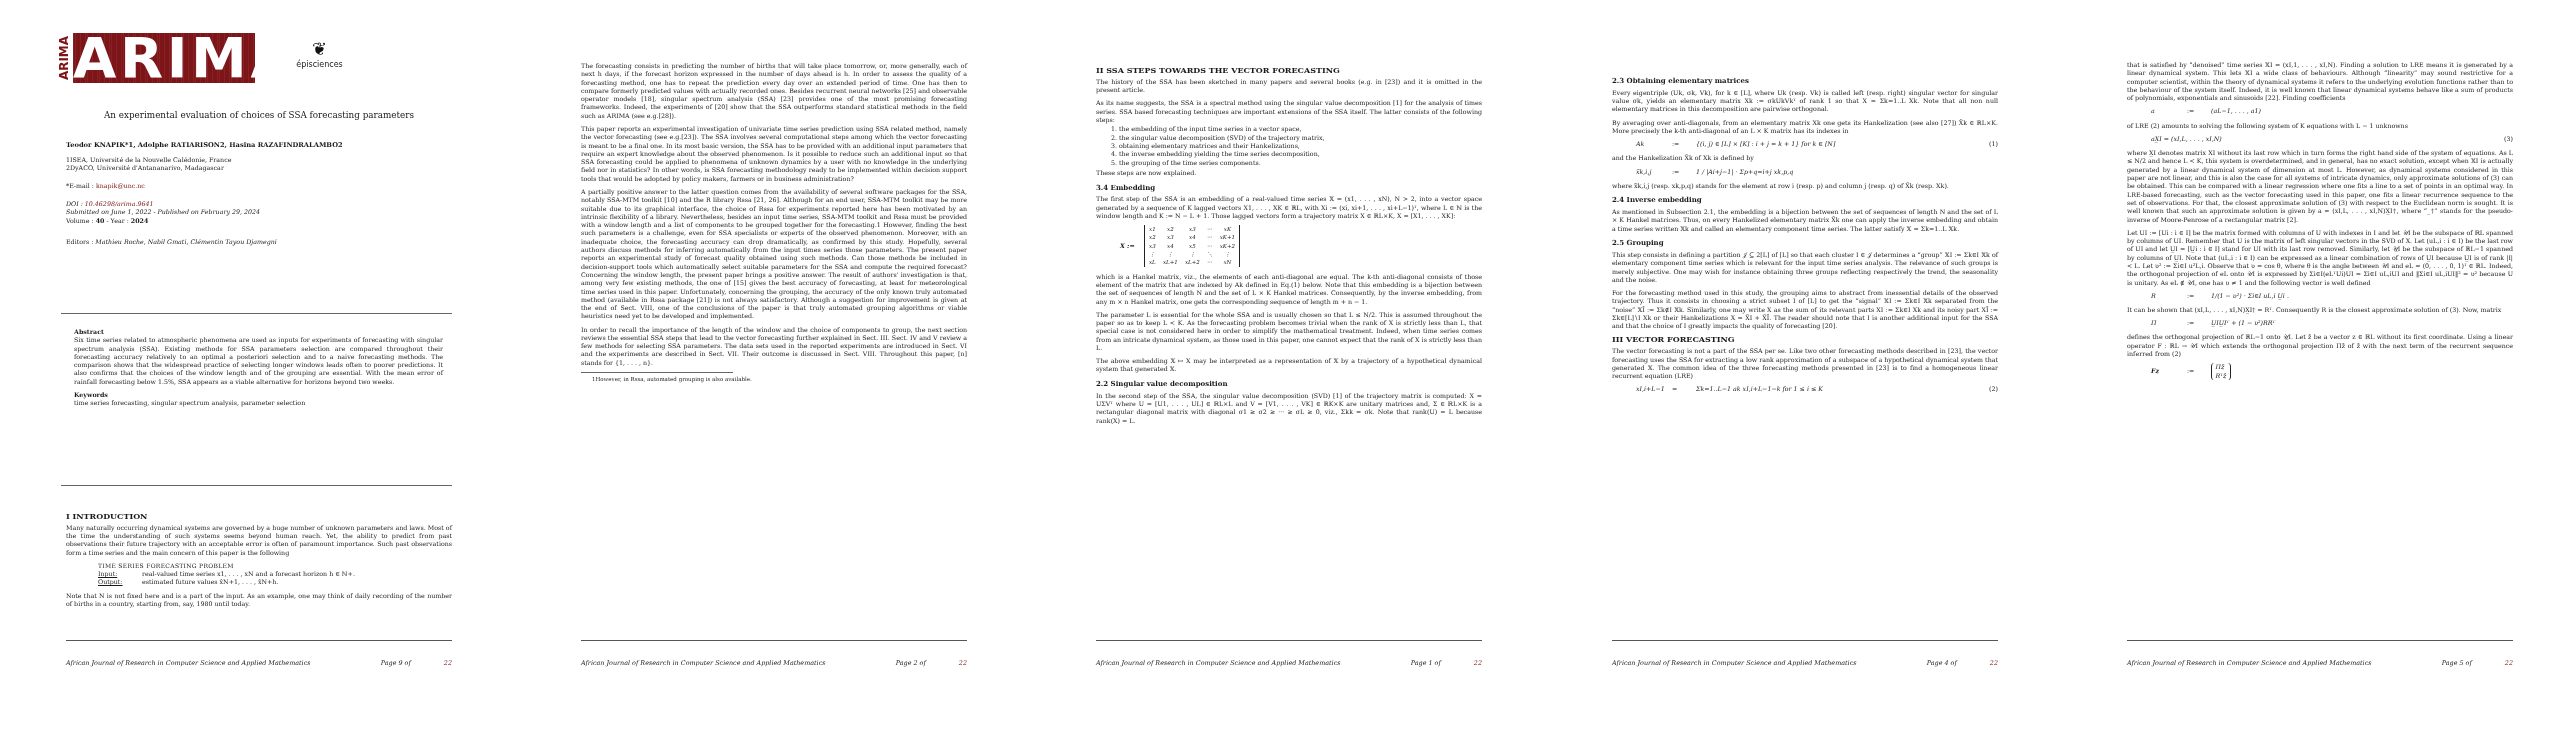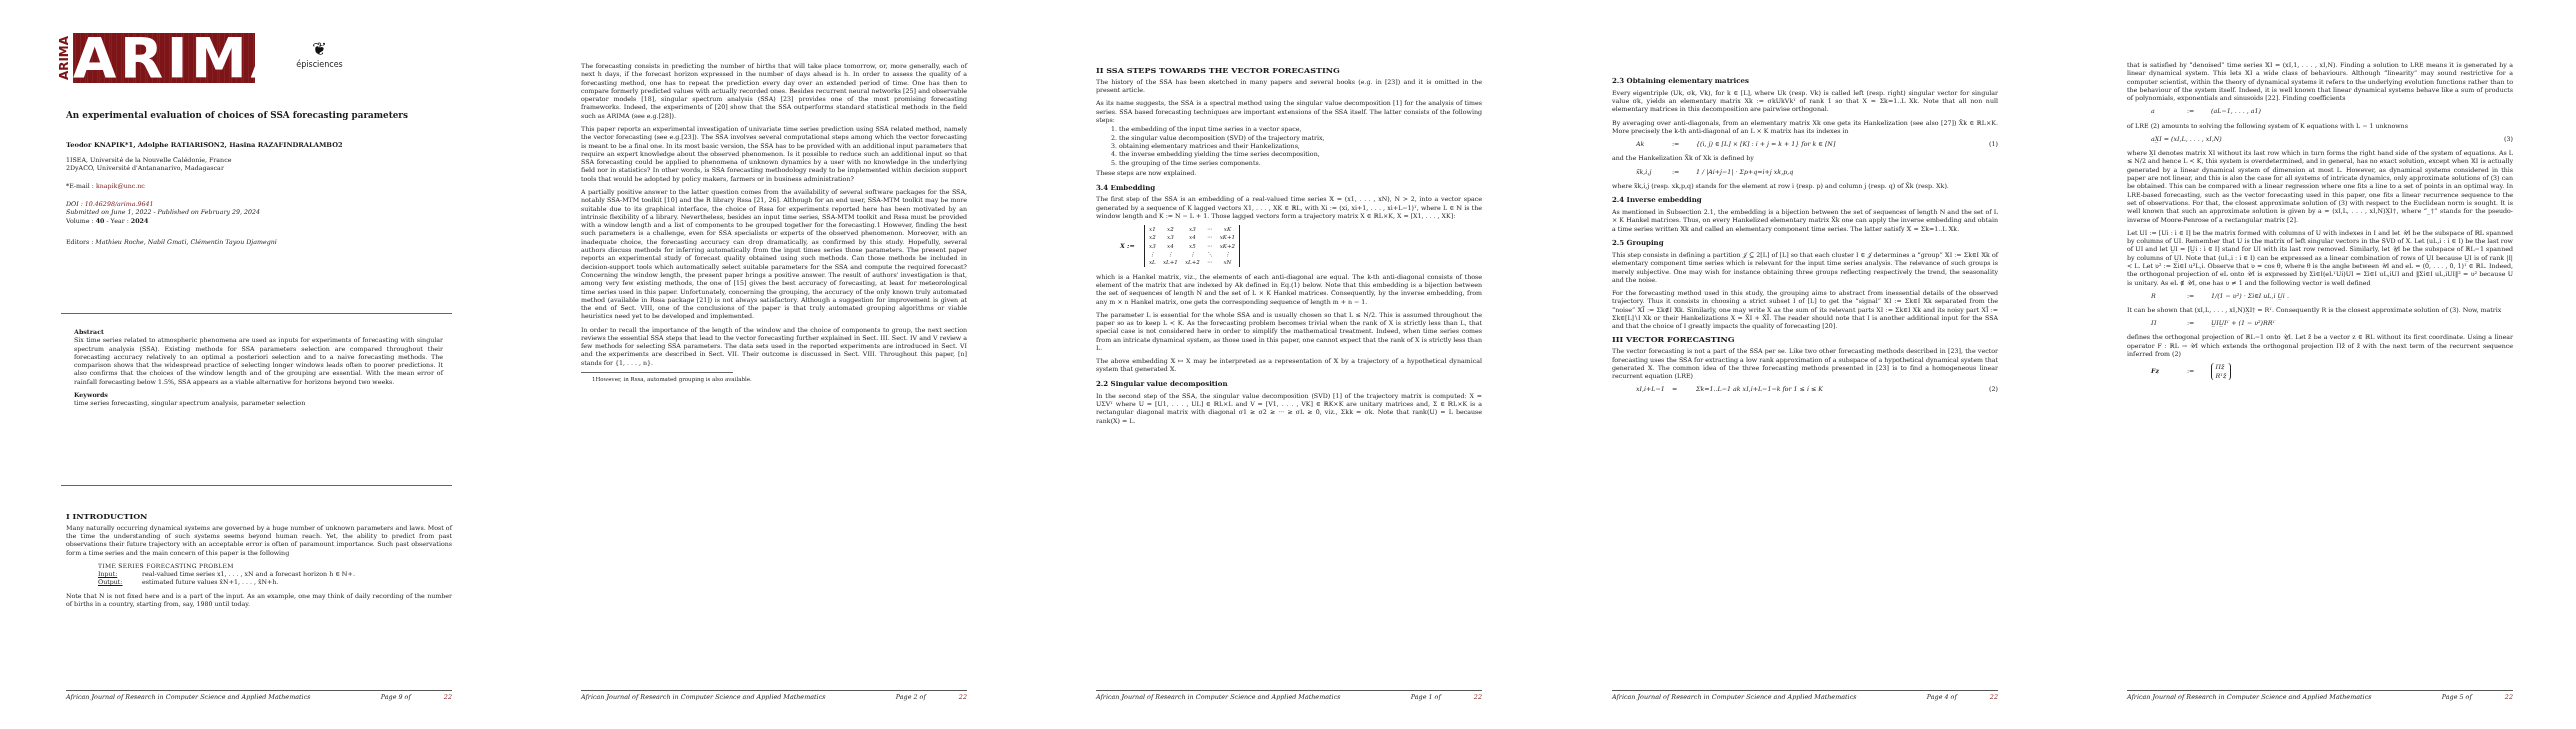--- a/index.html
+++ b/index.html
@@ -2,42 +2,42 @@
 <html style="font-size:9.7px"><head>
 <meta charset="utf-8">
 <style>
   html, body { margin:0; padding:0; background:#ffffff; }
   body { width:2576px; height:729px; position:relative; overflow:hidden;
          font-family:"DejaVu Serif", "Liberation Serif", serif; color:#1a1a1a; }
   .page { position:absolute; top:0; width:515px; height:729px; background:#fff; }
   .content { position:absolute; left:66px; width:386px; font-size:6.3px; line-height:8.3px; text-align:justify; }
   .content p { margin:0 0 4.9px 0; }
   .ref { color:#7a1414; }
-  .footer { position:absolute; left:66px; width:386px; top:690px; border-top:0.6px solid #555; padding-top:2px;
+  .footer { position:absolute; left:66px; width:386px; top:640px; border-top:0.6px solid #555; padding-top:18px;
             font-style:italic; font-size:6.4px; display:flex; justify-content:space-between; }
   .footer .total { color:#7a1414;margin-left:31px; }
   .sec { font-weight:bold; font-size:8px; margin:4.9px 0 3.6px 0; }
   .subsec { font-weight:bold; font-size:7px; margin:6px 0 3.6px 0; }
   .eq { display:flex; align-items:center; margin:3.6px 0 6px 24px; font-style:italic; }
   .eq .lhs { width:36px; } .eq .op { width:24px; font-style:normal; } .eq .rhs { flex:1; }
   .eq .num { font-style:normal; }
   ol { margin:0 0 2.4px 12px; padding:0 0 0 11px; } ol li { margin:0; }
   .arxiv { position:absolute; left:6px; top:522px; transform:rotate(-90deg); transform-origin:left top;
            font-family:"Liberation Serif", serif; font-size:19px; color:#8c8c8c; white-space:nowrap; }
   
   .logo { position:absolute; left:61px; top:33px; width:194px; height:51px; }
   .logo .bar { position:absolute; left:12px; top:0; width:182px; height:50px; background:#7d1418;
                background-image:repeating-linear-gradient(90deg, rgba(255,255,255,0.06) 0 0.6px, transparent 0.6px 2.4px); }
   .logo .letters { position:absolute; left:12px; top:-6px; width:182px; font-family:"DejaVu Sans", sans-serif;
                    font-size:56px; font-weight:bold; color:#fff; letter-spacing:3.6px; line-height:61px; }
   .logo .vert { position:absolute; left:-19.4px; top:18px; transform:rotate(-90deg); font-family:"DejaVu Sans", sans-serif;
                 font-size:12px; font-weight:bold; color:#7d1418; }
   .epi { position:absolute; left:292px; top:39px; width:55px; text-align:center; font-family:"DejaVu Sans", sans-serif; font-size:8px; }
   .epi .glyph { font-size:18px; line-height:20.7px; color:#111; }
-  .title { position:absolute; left:66px; width:386px; top:109px; font-weight:bold; font-size:8.8px; line-height:12px; }
+  .title { position:absolute; left:66px; width:386px; top:109px; text-align:center; font-weight:normal; font-size:8.8px; line-height:12px; }
   .center { position:absolute; left:66px; width:386px; text-align:left; }
   .hr { position:absolute; left:61px; width:391px; border-top:0.6px solid #666; }
   .abstract { position:absolute; left:74px; width:369px; font-size:6.3px; line-height:8.3px; text-align:justify; }
   .problem { margin:3.6px 0 4.9px 32px; }
   .problem .cap { font-variant:small-caps; font-size:6px; letter-spacing:0.3px; }
   .problem .row { display:flex; } .problem .row .k { width:44px; text-decoration:underline; }
   .matrix { display:flex; align-items:center; margin:4.9px 0 6px 24px; font-style:italic; }
   .matrix table { border-left:0.6px solid #222; border-right:0.6px solid #222; border-collapse:collapse; margin-left:9.7px; font-size:5.5px; }
   .matrix td { padding:0 3.6px; text-align:center; }
   .fnline { width:152px; border-top:0.6px solid #666; margin:3.6px 0 1.8px 0; }

